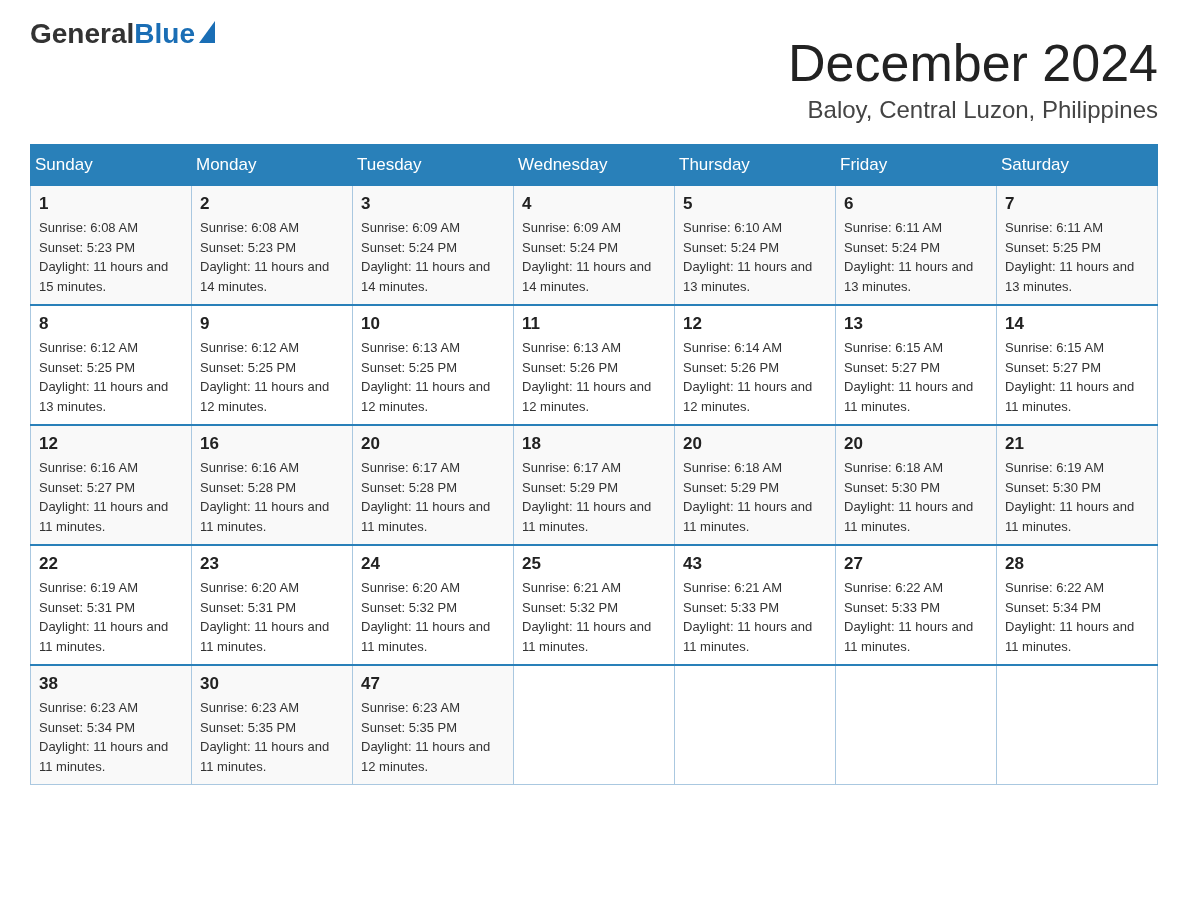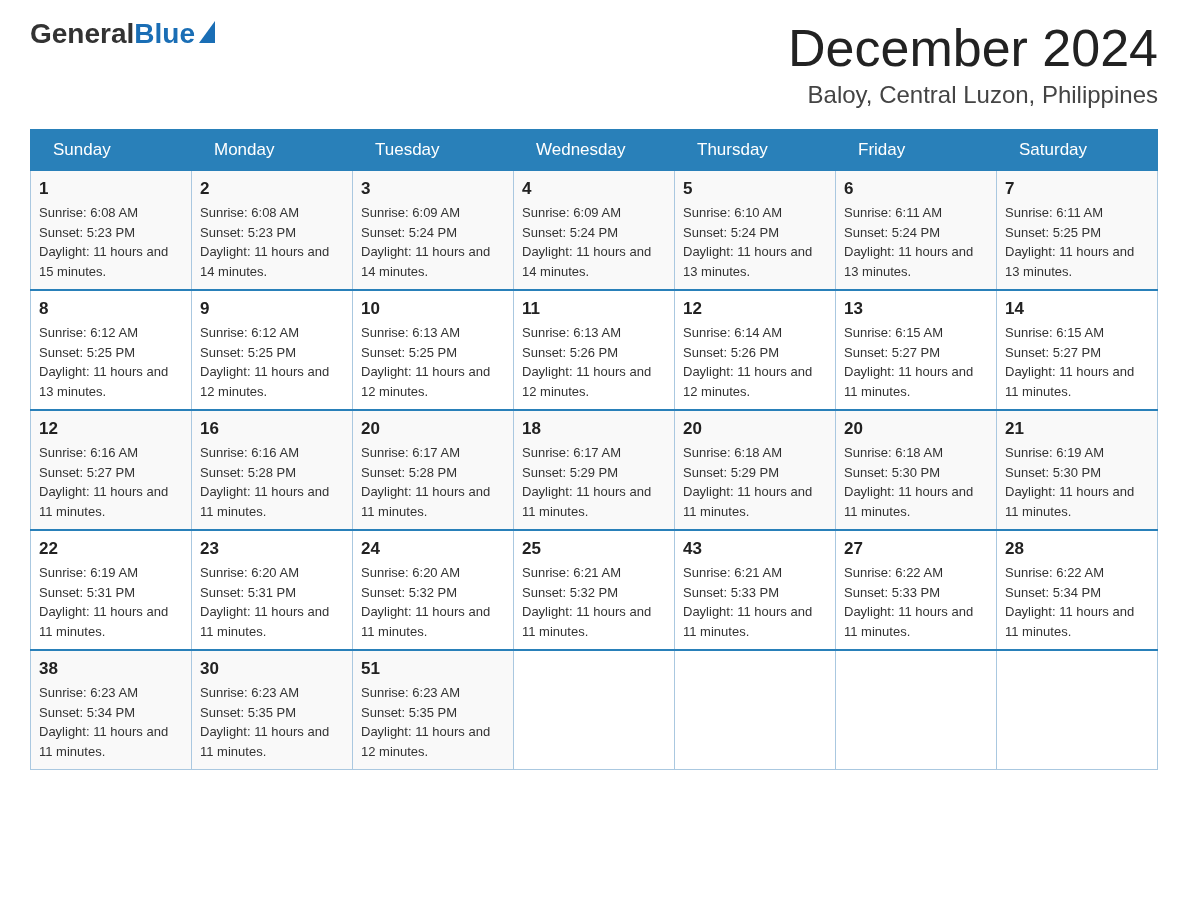--- a/index.html
+++ b/index.html
@@ -46,37 +46,38 @@
       top: -2px;
     }
     .title-block {
       text-align: right;
     }
     .month-year {
       font-size: 52px;
       font-weight: 300;
       color: #222;
       line-height: 1.1;
+      margin-top: 15px;
     }
     .location {
       font-size: 24px;
       color: #444;
       margin-top: 4px;
     }
     .calendar {
       width: 100%;
       border-collapse: collapse;
       border: 1px solid #2980b9;
     }
     .calendar thead tr th {
       background-color: #2980b9;
       color: #fff;
       font-size: 17px;
       font-weight: normal;
-      padding: 10px 22px;
+      padding: 10px 4px;
       text-align: left;
       border: 1px solid #2980b9;
     }
     .calendar tbody tr td {
       vertical-align: top;
       border: 1px solid #aac8e0;
       padding: 8px;
       width: 14.28%;
       min-height: 100px;
     }
@@ -257,21 +258,21 @@
       <tr class="row-separator">
         <td>
           <div class="day-number">38</div>
           <div class="day-info">Sunrise: 6:23 AM<br>Sunset: 5:34 PM<br>Daylight: 11 hours and 11 minutes.</div>
         </td>
         <td>
           <div class="day-number">30</div>
           <div class="day-info">Sunrise: 6:23 AM<br>Sunset: 5:35 PM<br>Daylight: 11 hours and 11 minutes.</div>
         </td>
         <td>
-          <div class="day-number">51</div>
+          <div class="day-number">47</div>
           <div class="day-info">Sunrise: 6:23 AM<br>Sunset: 5:35 PM<br>Daylight: 11 hours and 12 minutes.</div>
         </td>
         <td class="empty-cell"></td>
         <td class="empty-cell"></td>
         <td class="empty-cell"></td>
         <td class="empty-cell"></td>
       </tr>
     </tbody>
 </table>
 

